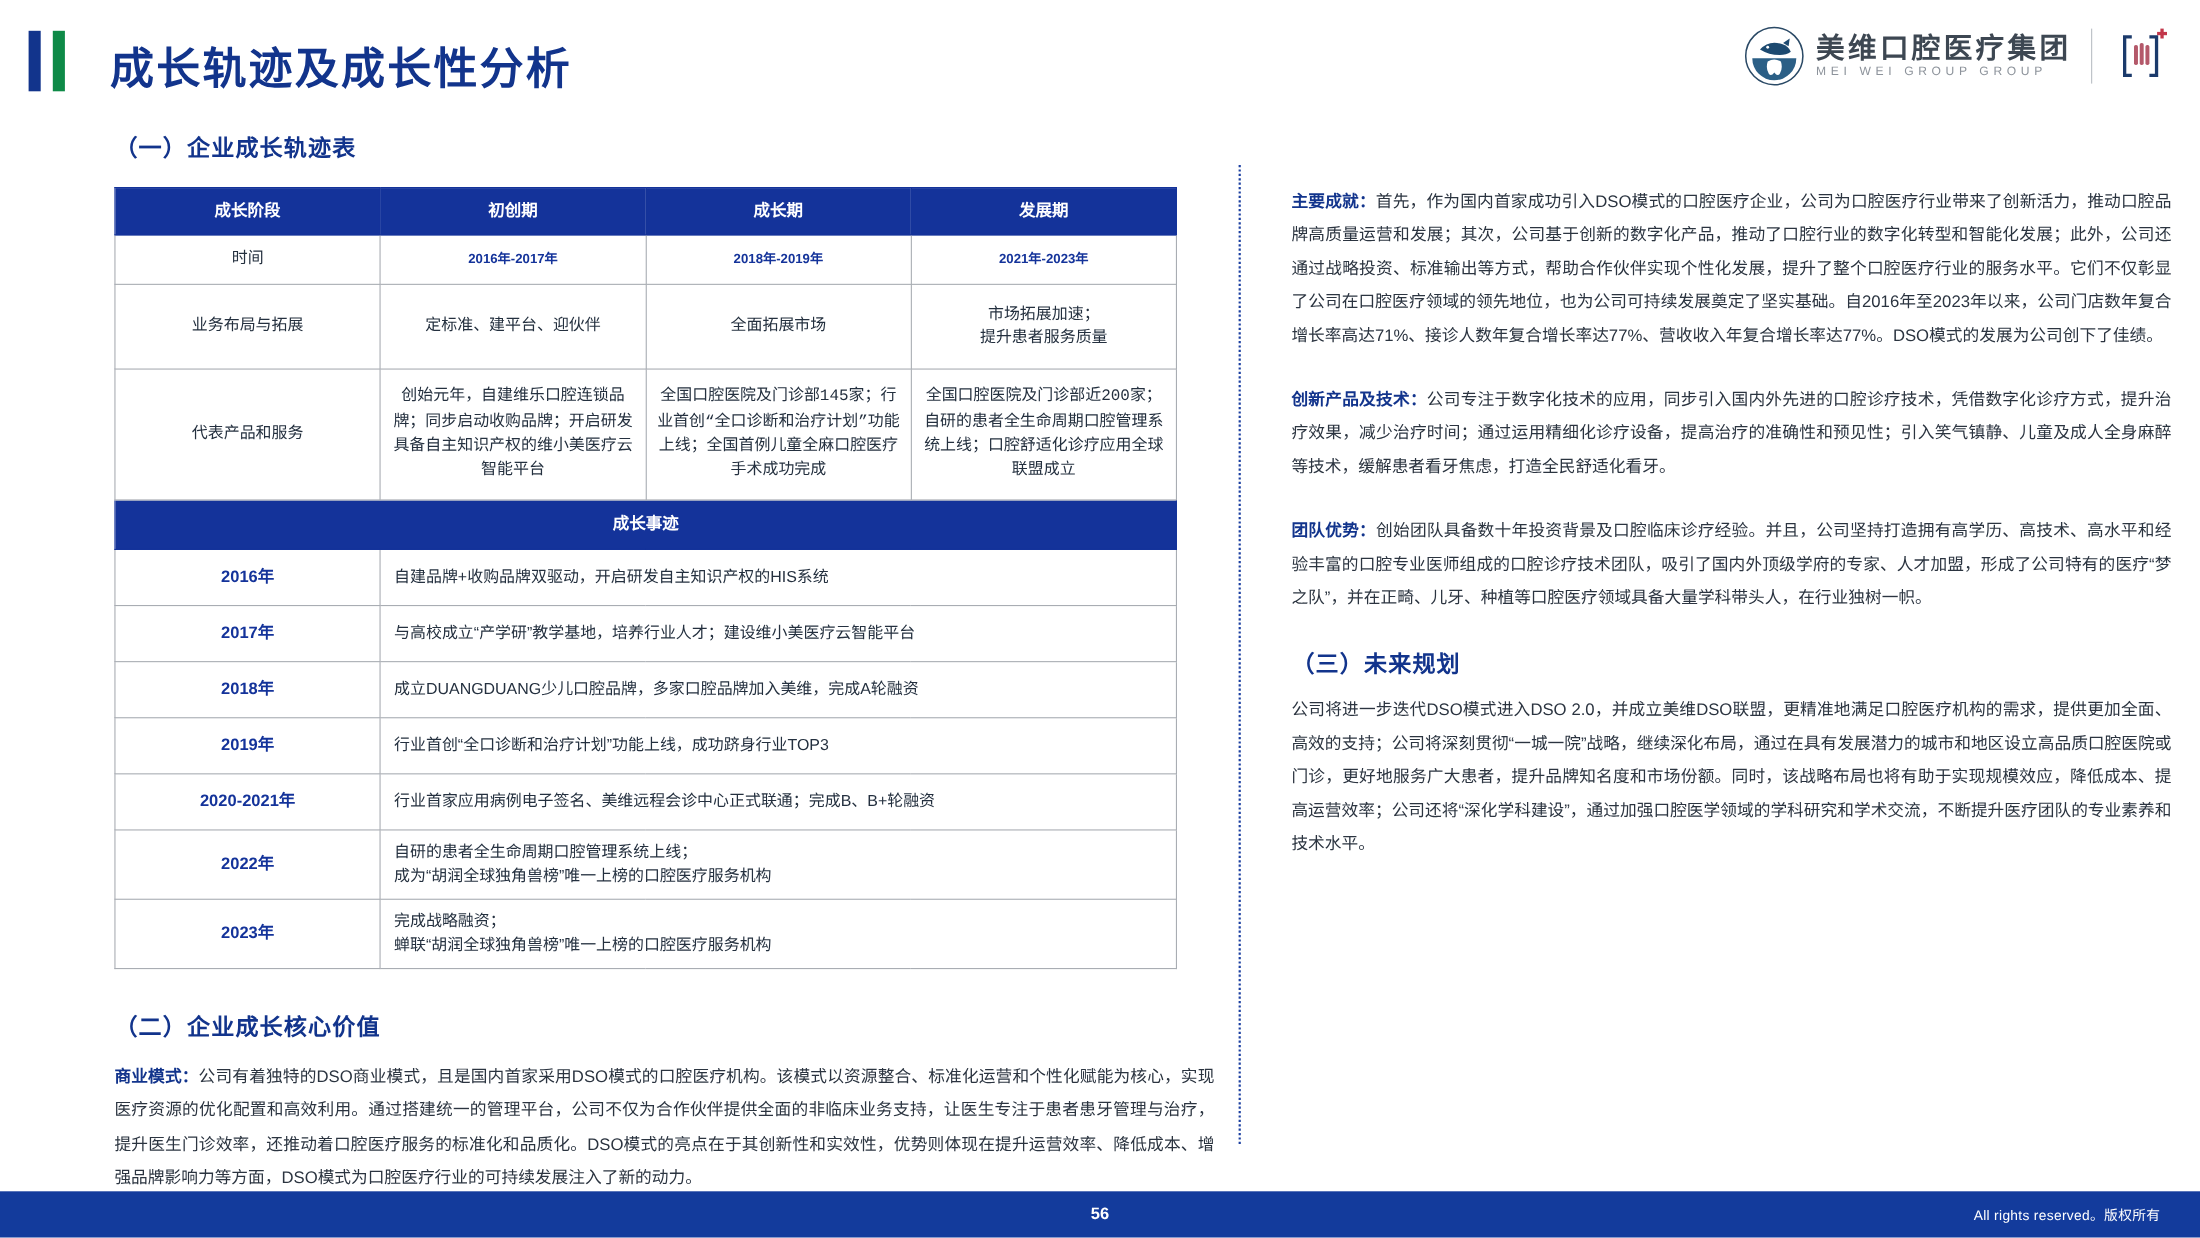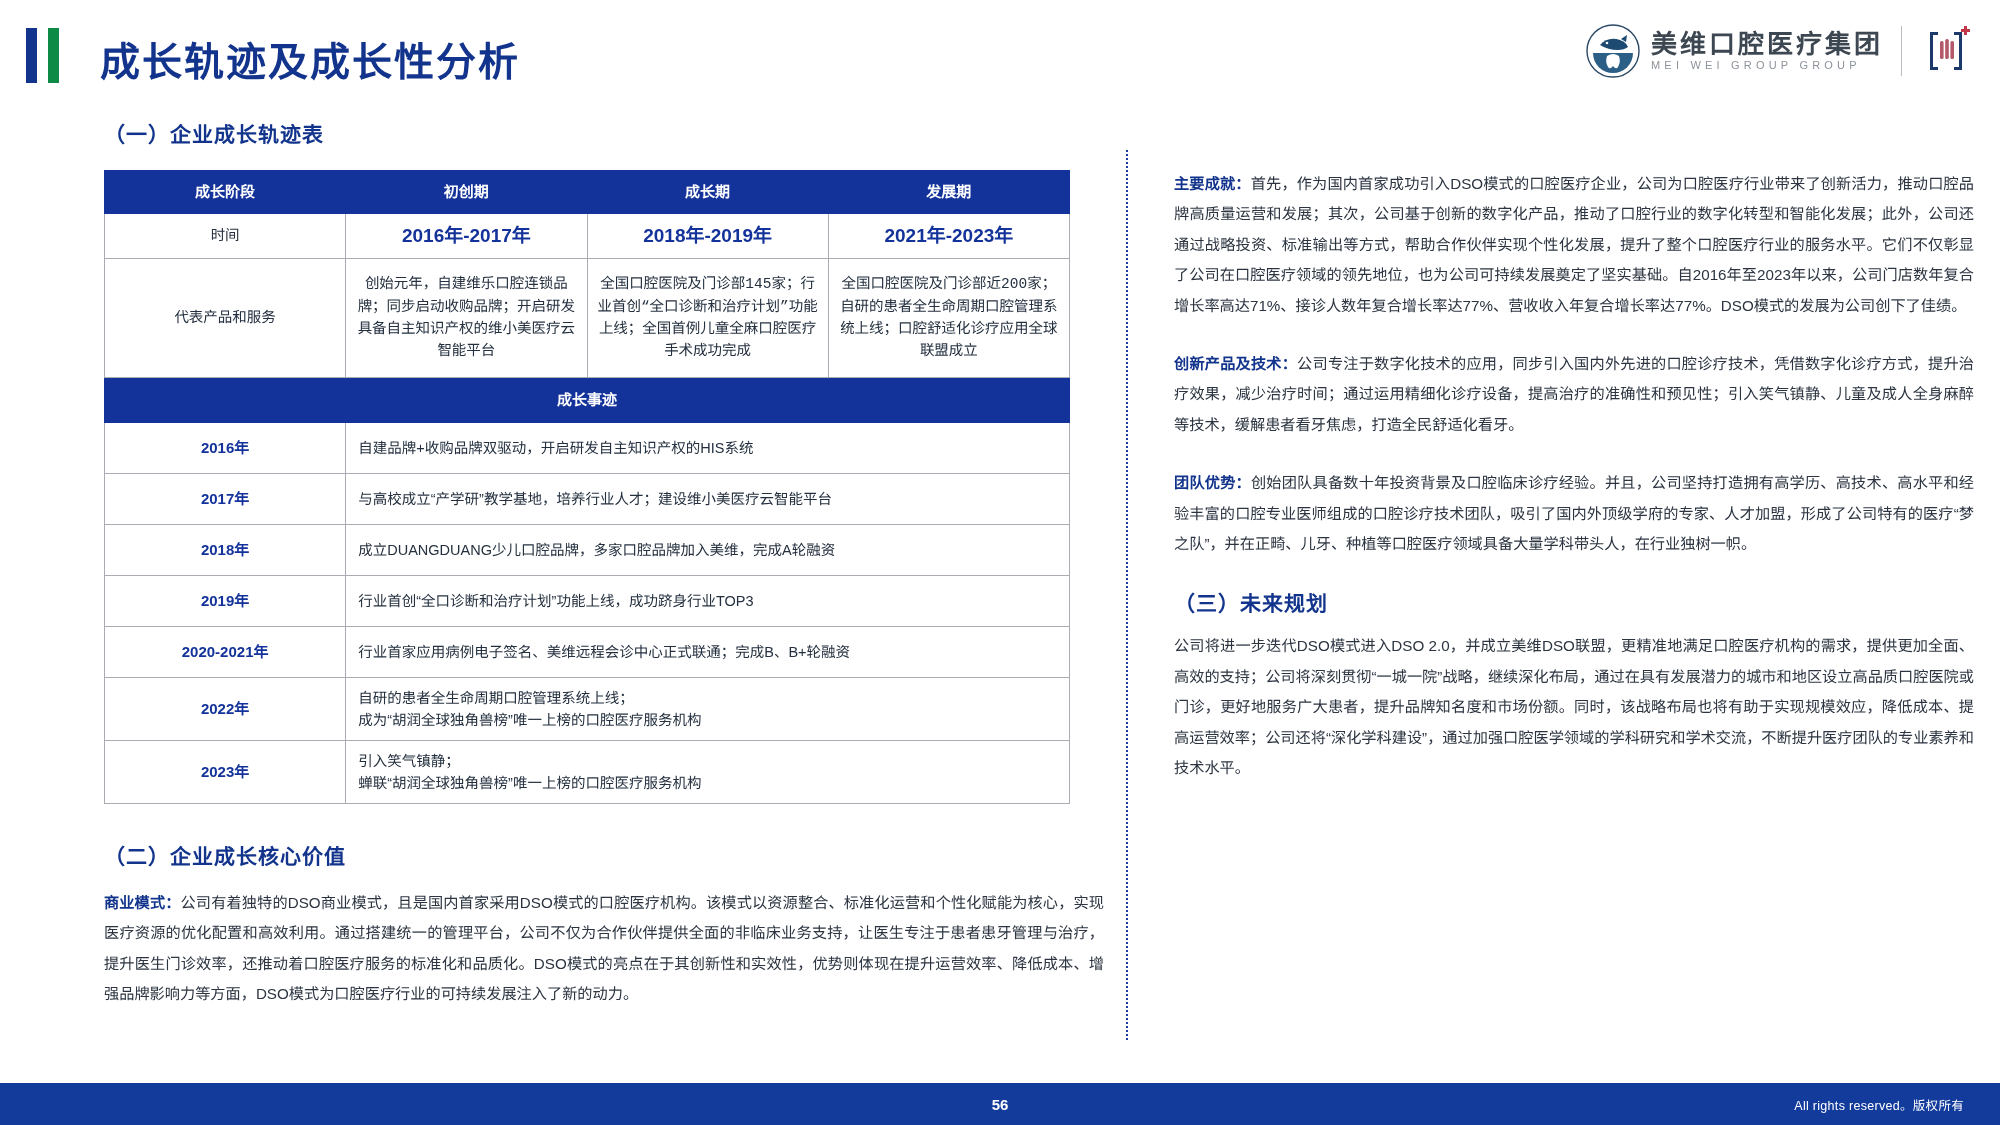--- a/index.html
+++ b/index.html
@@ -134,21 +134,21 @@
     font-weight: bold;
     font-size: 15px;
     height: 30px;
     padding: 6px 4px;
     border-color: #14339a;
   }
   tr.timerow td { height: 30px; margin-left: 48px; }
   tr.timerow td.val {
     color: #14339a;
     font-weight: bold;
-    font-size: 19px;
+    font-size: 12px;
     text-align: center;
   }
   tr.bizrow td { height: 62px; }
   tr.prodrow td { height: 104px; }
   tr.prodrow td.body { text-align: center; line-height: 1.55; font-family: Liberation Mono, monospace; }
   tr.bandrow td {
     background: #14339a;
     color: #ffffff;
     font-weight: bold;
     font-size: 15px;
@@ -268,20 +268,33 @@
           <td class="val">
             <div>2016年-2017年</div>
           </td>
           <td class="val">
             <div>2018年-2019年</div>
           </td>
           <td class="val">
             <div>2021年-2023年</div>
           </td>
         </tr>
+        <tr class="bizrow">
+          <td>业务布局与拓展</td>
+          <td class="body">
+            <div>定标准、建平台、迎伙伴</div>
+          </td>
+          <td class="body">
+            <div>全面拓展市场</div>
+          </td>
+          <td class="body">
+            <div>市场拓展加速；</div>
+            <div>提升患者服务质量</div>
+          </td>
+        </tr>
         <tr class="prodrow">
           <td>代表产品和服务</td>
           <td class="body">
             <div>创始元年，自建维乐口腔连锁品牌；同步启动收购品牌；开启研发具备自主知识产权的维小美医疗云智能平台</div>
           </td>
           <td class="body">
             <div>全国口腔医院及门诊部145家；行业首创“全口诊断和治疗计划”功能上线；全国首例儿童全麻口腔医疗手术成功完成</div>
           </td>
           <td class="body">
             <div>全国口腔医院及门诊部近200家；自研的患者全生命周期口腔管理系统上线；口腔舒适化诊疗应用全球联盟成立</div>
@@ -323,21 +336,21 @@
         <tr class="yearrow tall">
           <td class="year">2022年</td>
           <td class="event" colspan="3">
             <div>自研的患者全生命周期口腔管理系统上线；</div>
             <div>成为“胡润全球独角兽榜”唯一上榜的口腔医疗服务机构</div>
           </td>
         </tr>
         <tr class="yearrow tall">
           <td class="year">2023年</td>
           <td class="event" colspan="3">
-            <div>引入笑气镇静；</div>
+            <div>完成战略融资；</div>
             <div>蝉联“胡润全球独角兽榜”唯一上榜的口腔医疗服务机构</div>
           </td>
         </tr>
       </tbody>
   </table>
 
   <div class="section-head" id="core-head">（二）企业成长核心价值</div>
 
   <p class="para">
     <span class="lead">商业模式：</span><span>公司有着独特的DSO商业模式，且是国内首家采用DSO模式的口腔医疗机构。该模式以资源整合、标准化运营和个性化赋能为核心，实现医疗资源的优化配置和高效利用。通过搭建统一的管理平台，公司不仅为合作伙伴提供全面的非临床业务支持，让医生专注于患者患牙管理与治疗，提升医生门诊效率，还推动着口腔医疗服务的标准化和品质化。DSO模式的亮点在于其创新性和实效性，优势则体现在提升运营效率、降低成本、增强品牌影响力等方面，DSO模式为口腔医疗行业的可持续发展注入了新的动力。</span>

